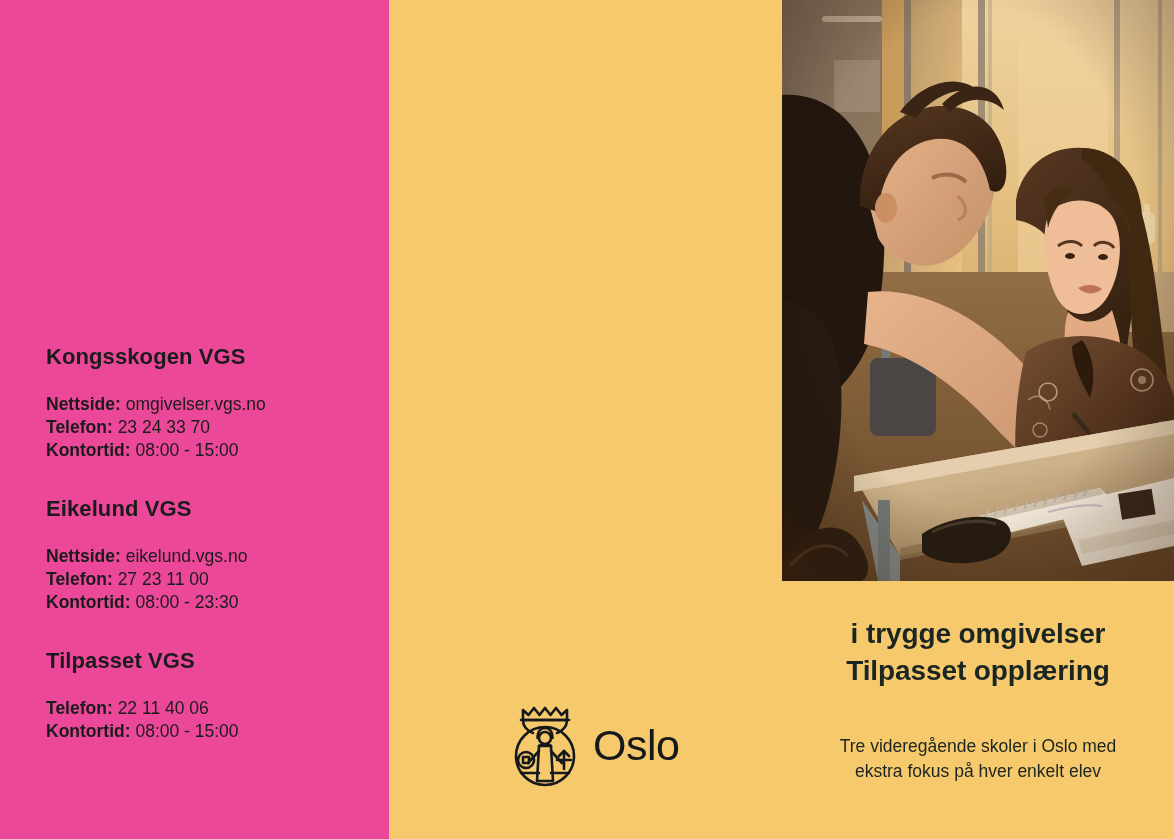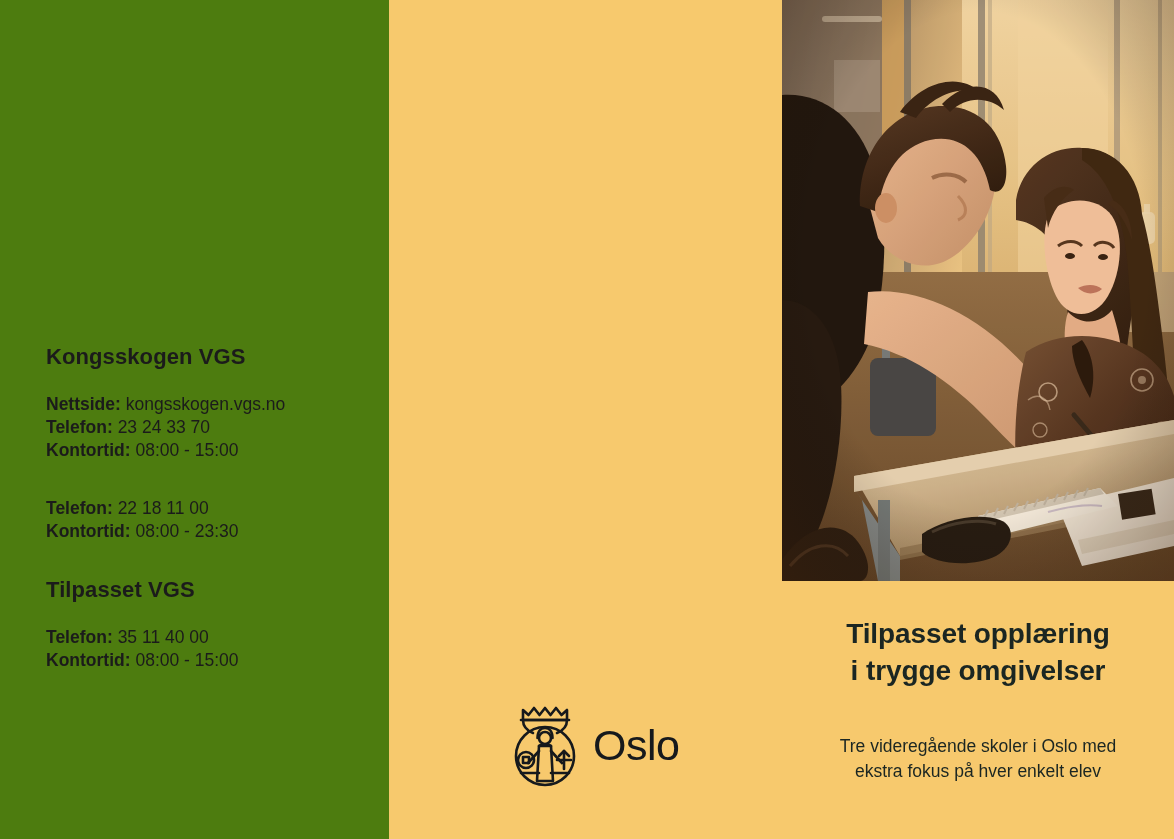--- a/index.html
+++ b/index.html
@@ -14,21 +14,21 @@
     overflow: hidden;
     font-family: "Liberation Sans", "DejaVu Sans", sans-serif;
   }
 
   
   #contact-panel {
     position: absolute;
     left: 0; top: 0;
     width: 389px;
     height: 839px;
-    background: #4d7c0f;
+    background: #ec4899;
     box-sizing: border-box;
     text-decoration: underline;
   }
   #contact-list {
     position: absolute;
     left: 46px;
     top: 345px;
     width: 330px;
   }
   .school-block { margin-bottom: 35px; }
@@ -119,48 +119,53 @@
 
 <div id="page">
 
   <div id="contact-panel">
     <div id="contact-list">
 
       <div class="school-block">
         <div class="school-name">Kongsskogen VGS</div>
         <div class="contact-row">
           <span class="contact-label">Nettside:</span>
-          <span class="contact-value">kongsskogen.vgs.no</span>
+          <span class="contact-value">omgivelser.vgs.no</span>
         </div>
         <div class="contact-row">
           <span class="contact-label">Telefon:</span>
           <span class="contact-value">23 24 33 70</span>
         </div>
         <div class="contact-row">
           <span class="contact-label">Kontortid:</span>
           <span class="contact-value">08:00 - 15:00</span>
         </div>
       </div>
 
       <div class="school-block">
+        <div class="school-name">Eikelund VGS</div>
+        <div class="contact-row">
+          <span class="contact-label">Nettside:</span>
+          <span class="contact-value">eikelund.vgs.no</span>
+        </div>
         <div class="contact-row">
           <span class="contact-label">Telefon:</span>
-          <span class="contact-value">22 18 11 00</span>
+          <span class="contact-value">27 23 11 00</span>
         </div>
         <div class="contact-row">
           <span class="contact-label">Kontortid:</span>
           <span class="contact-value">08:00 - 23:30</span>
         </div>
       </div>
 
       <div class="school-block">
         <div class="school-name">Tilpasset VGS</div>
         <div class="contact-row">
           <span class="contact-label">Telefon:</span>
-          <span class="contact-value">35 11 40 00</span>
+          <span class="contact-value">22 11 40 06</span>
         </div>
         <div class="contact-row">
           <span class="contact-label">Kontortid:</span>
           <span class="contact-value">08:00 - 15:00</span>
         </div>
       </div>
 
     </div>
   </div>
 
@@ -338,22 +343,22 @@
 
       <path d="M0 560 C 24 524, 58 518, 76 542 C 92 564, 86 581, 78 581 L 0 581 Z" fill="#20160f"></path>
       <path d="M8 566 C 28 542, 52 540, 66 556" stroke="#4a3524" stroke-width="3" fill="none" opacity="0.8"></path>
 
       <rect x="0" y="0" width="392" height="581" fill="url(#vign)"></rect>
       <rect x="0" y="0" width="392" height="581" fill="#ff9b3d" opacity="0.07"></rect>
     </svg>
   </div>
 
   <div id="headline">
+    <div>i trygge omgivelser</div>
     <div>Tilpasset opplæring</div>
-    <div>i trygge omgivelser</div>
   </div>
 
   <div id="tagline">
     <div>Tre videregående skoler i Oslo med</div>
     <div>ekstra fokus på hver enkelt elev</div>
   </div>
 
   <div id="oslo-logo">
     <svg id="oslo-crest" viewBox="0 0 74 92" aria-hidden="true">
       <g fill="none" stroke="#16191c" stroke-width="2.6" stroke-linejoin="round" stroke-linecap="round">

